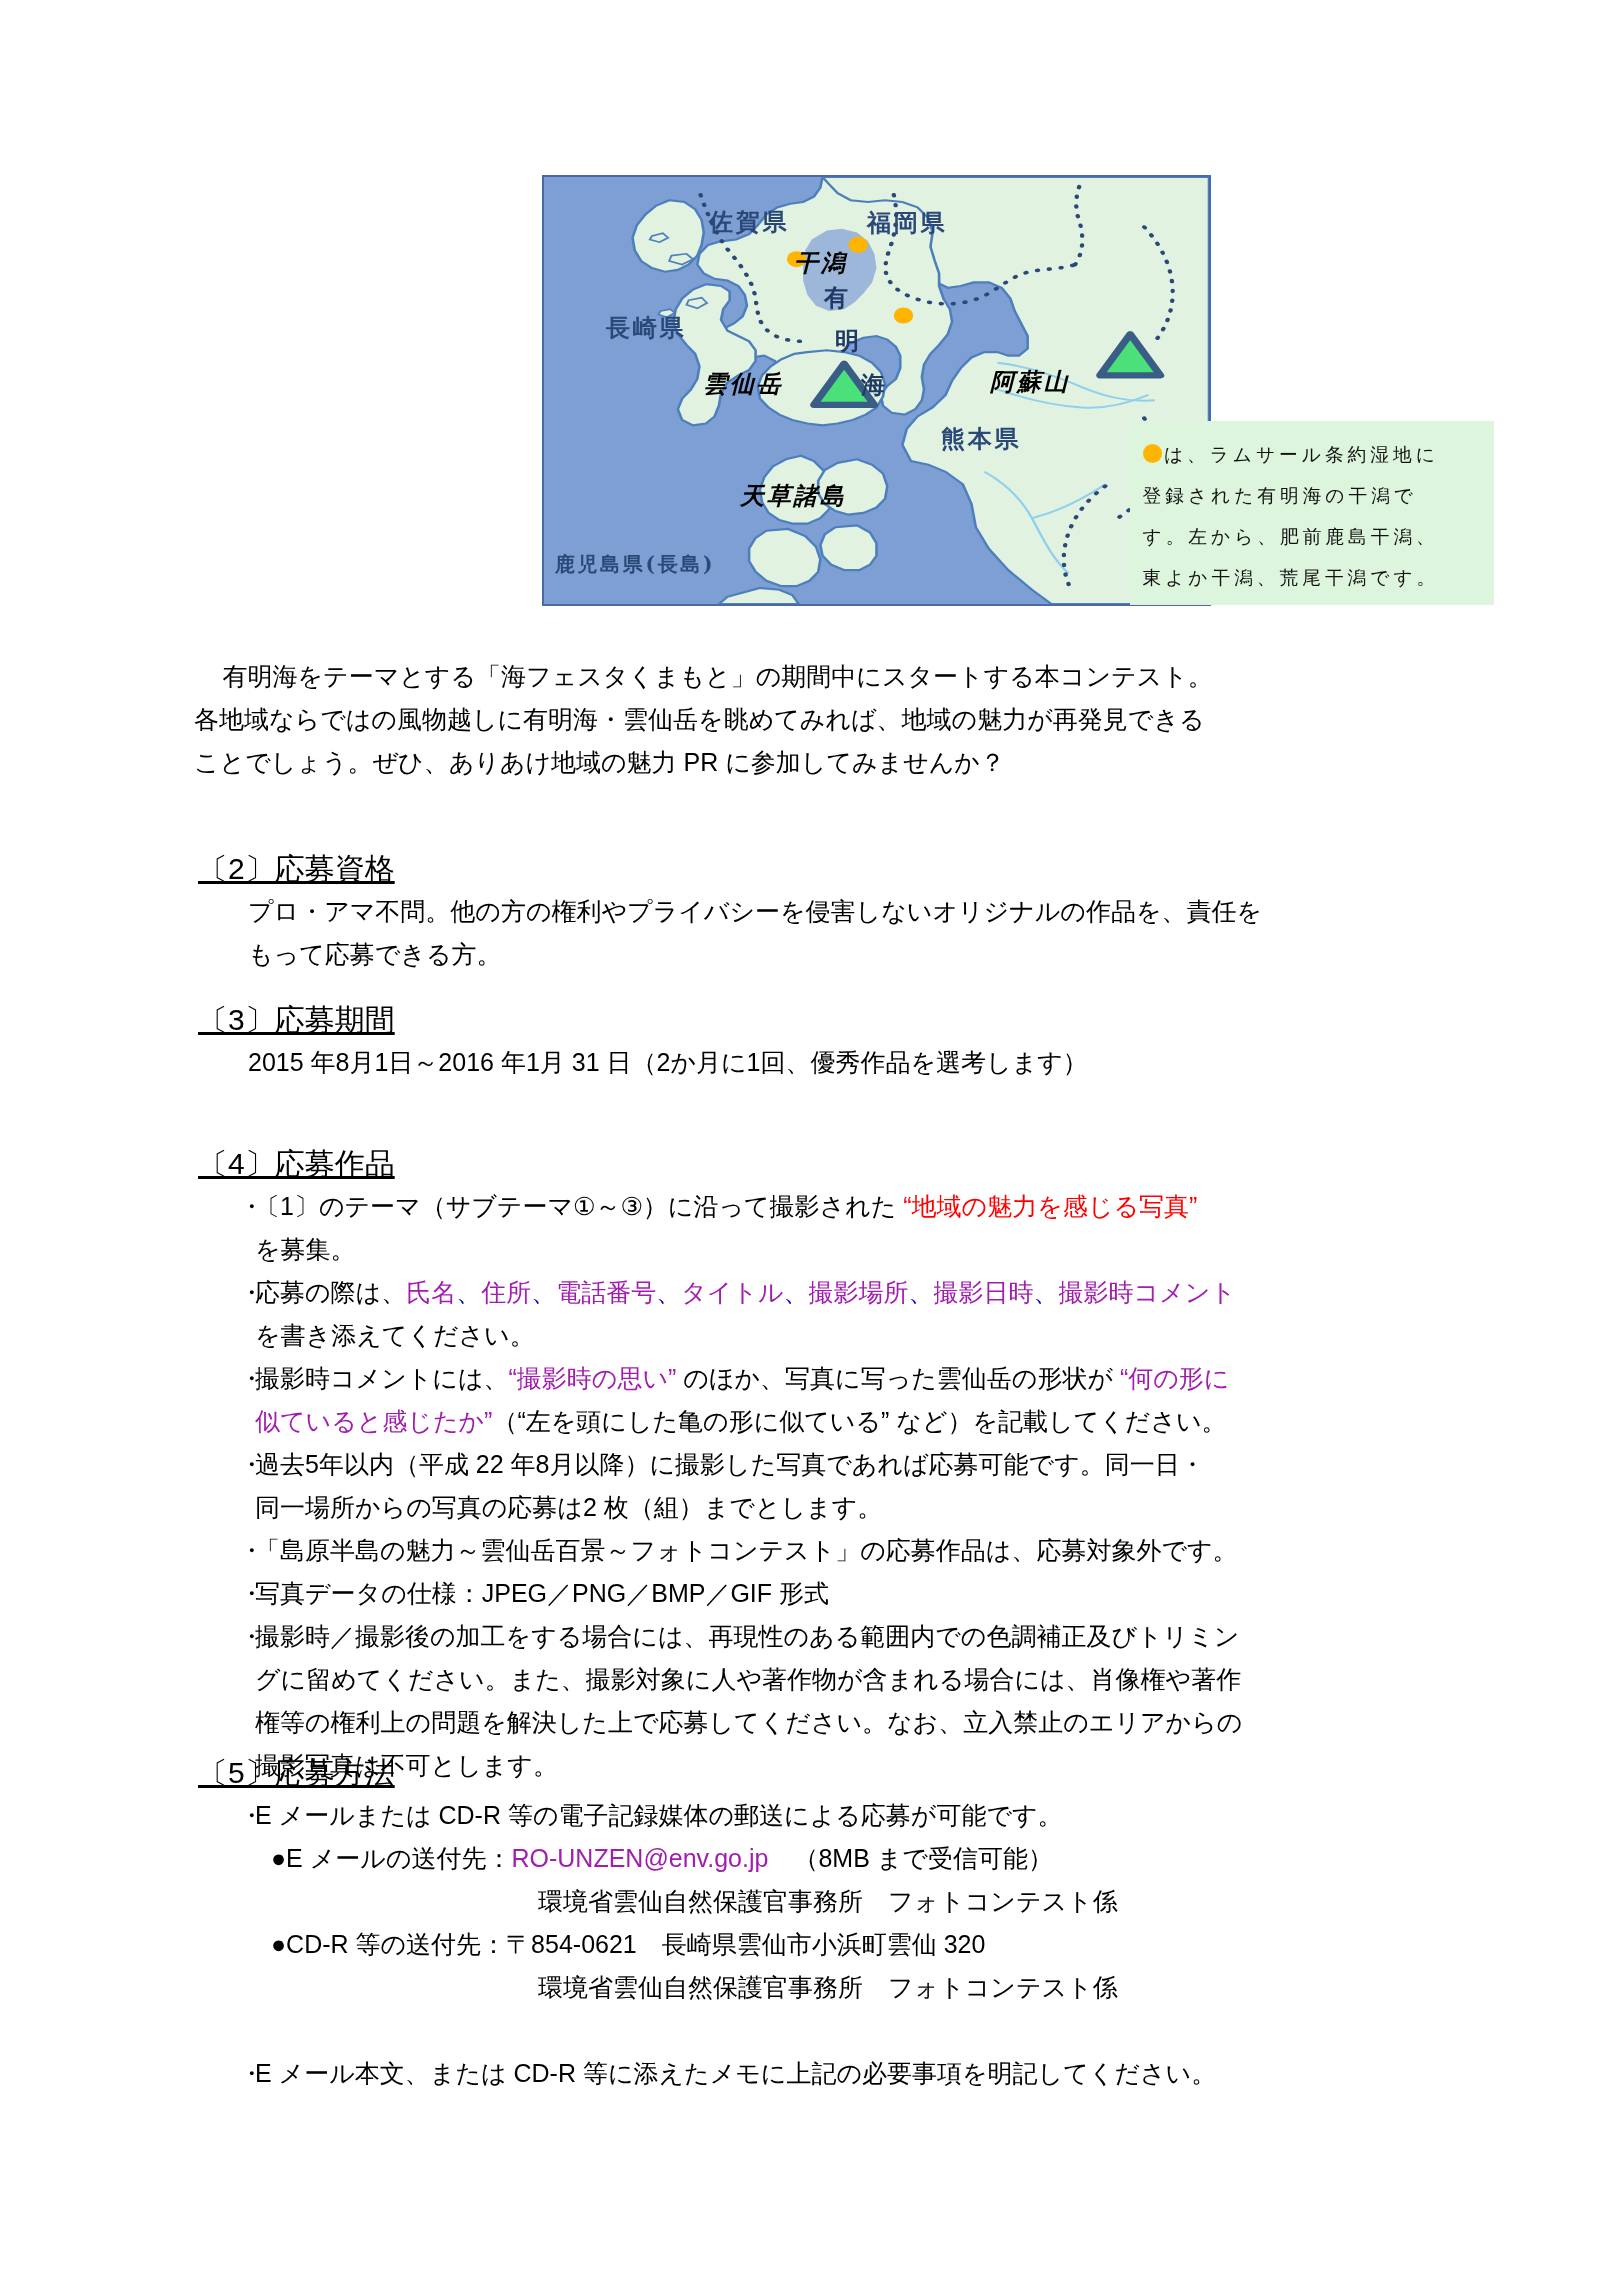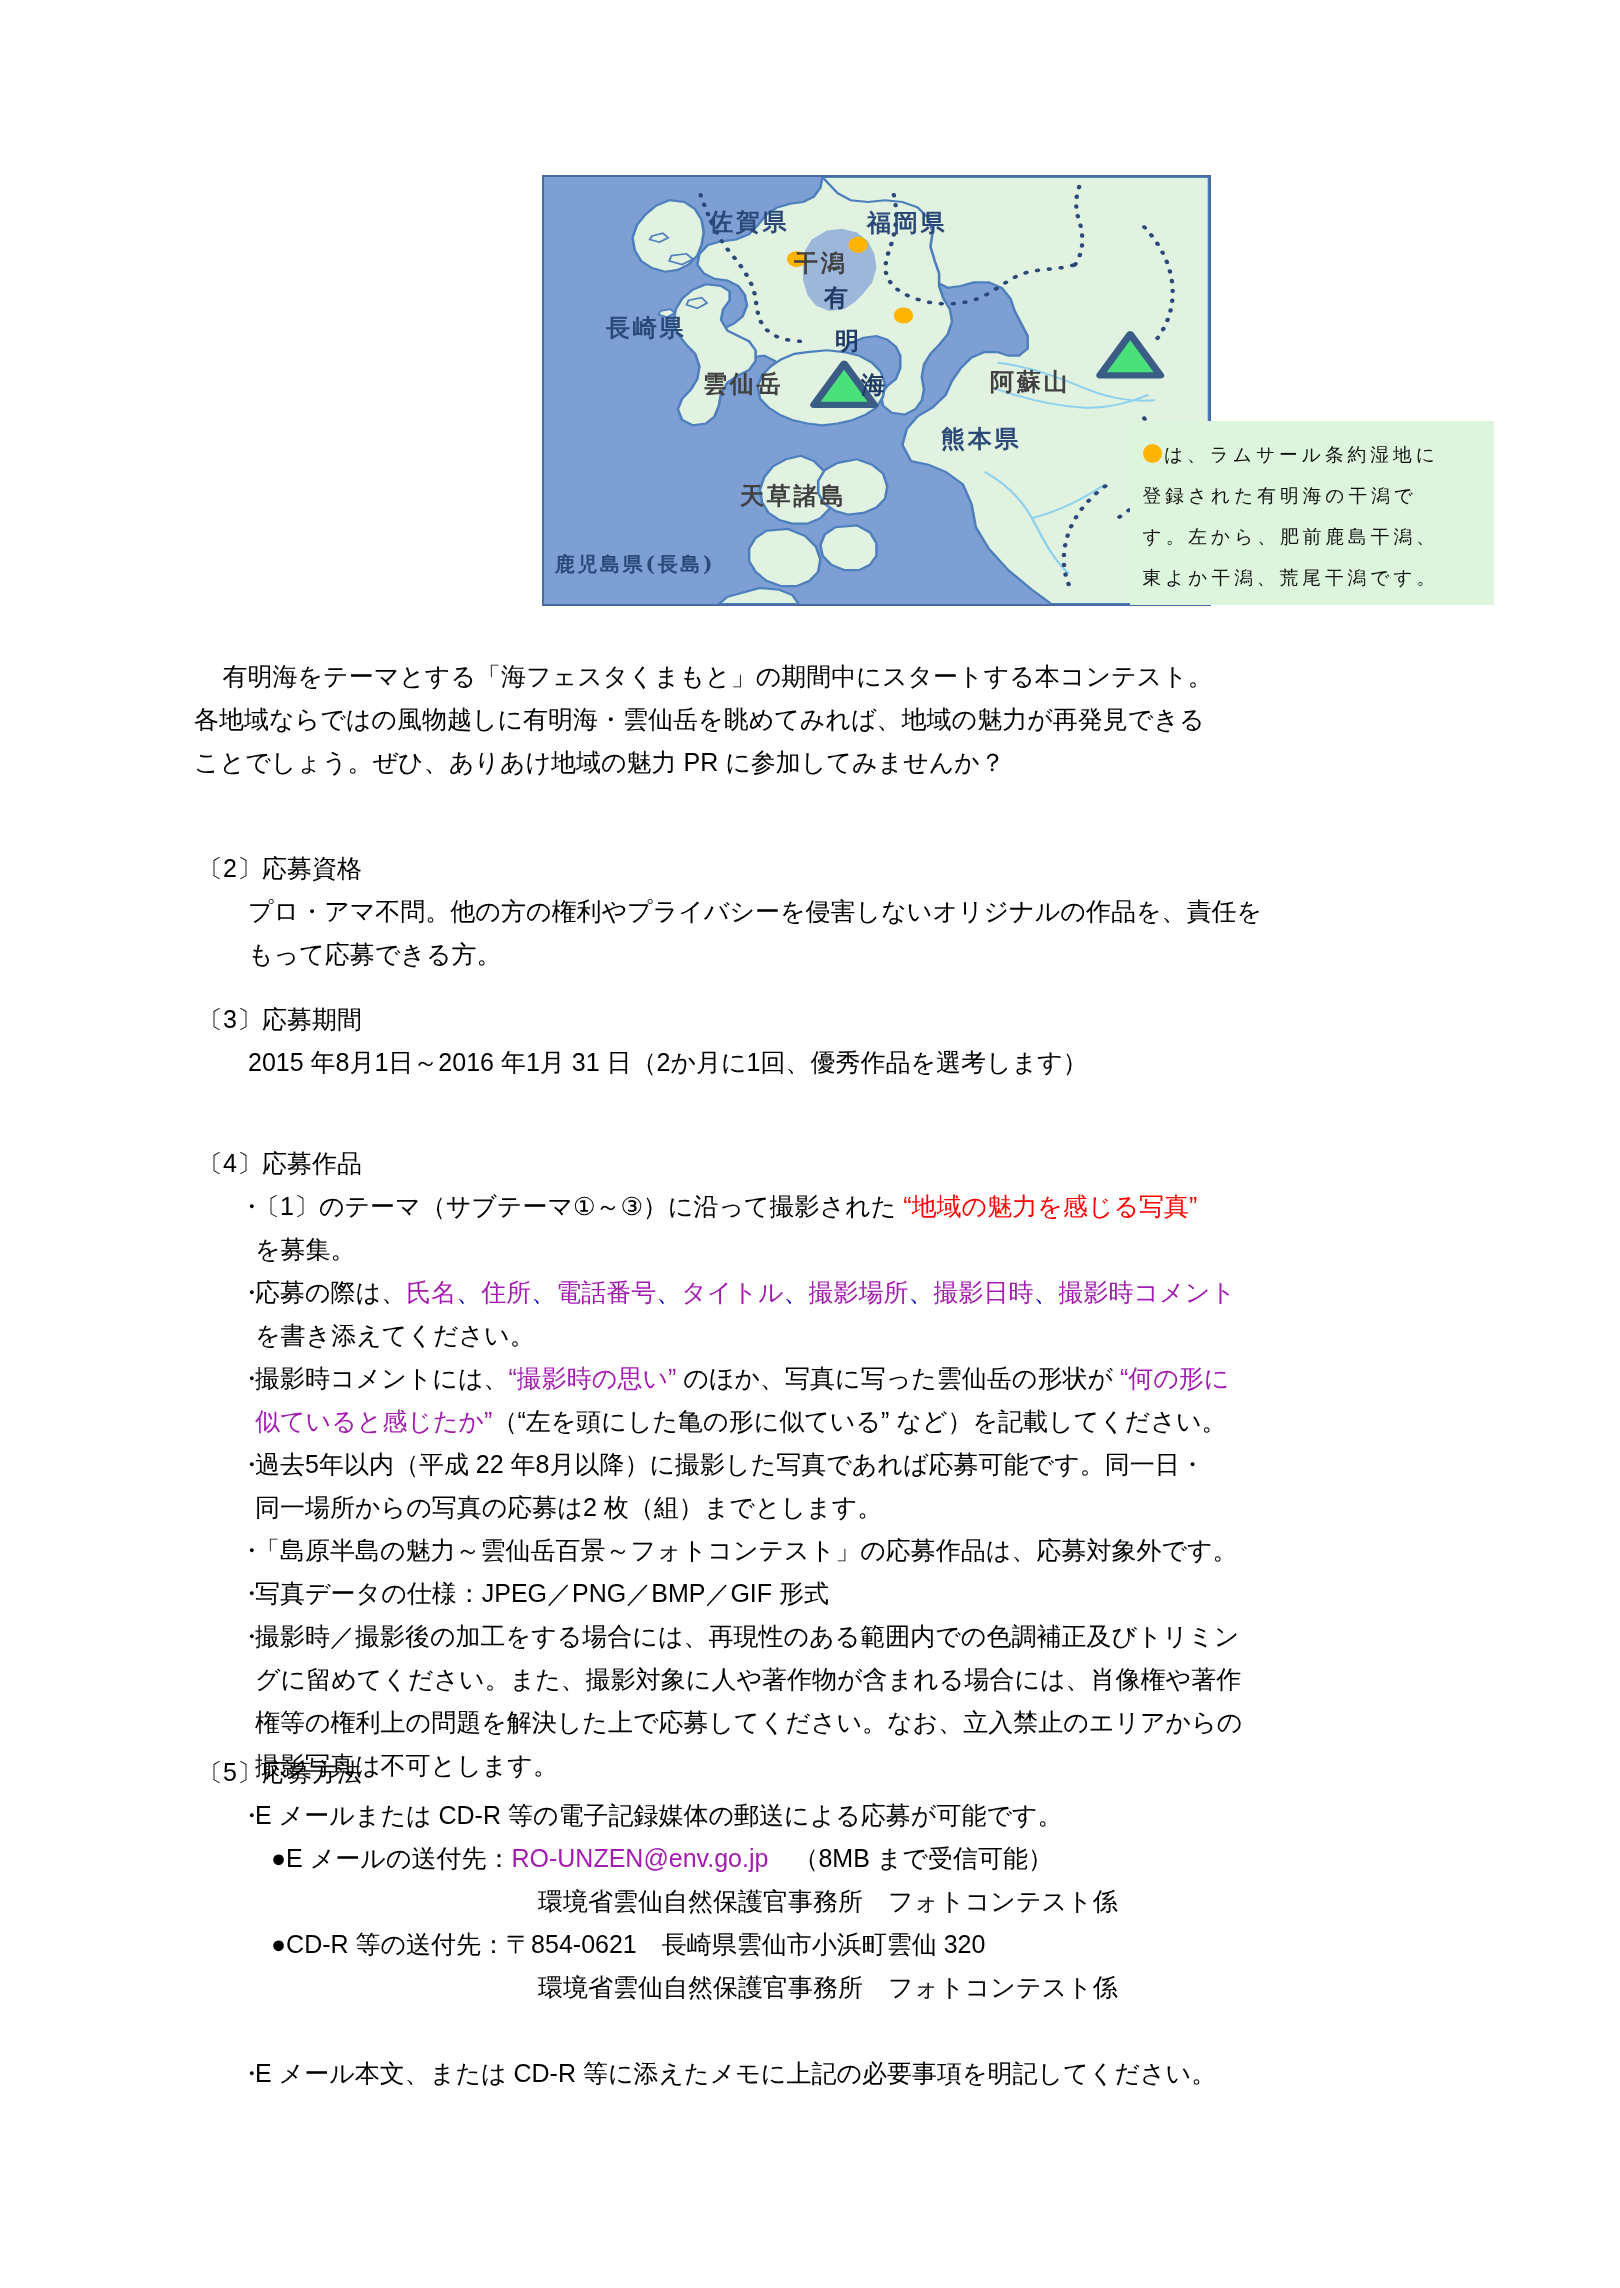--- a/index.html
+++ b/index.html
@@ -35,21 +35,21 @@
   #map-svg { display: block; width: 100%; height: 100%; }
 
   .map-label {
     position: absolute;
     font-family: "DejaVu Serif", serif;
     font-weight: bold;
     white-space: nowrap;
     pointer-events: none;
   }
   .lab-pref { color: #2a4878; font-size: 24px; letter-spacing: 2.7px; }
-  .lab-red  { color: #404040; font-size: 24px; letter-spacing: 2.7px; }
+  .lab-red  { color: #000000; font-size: 24px; letter-spacing: 2.7px; font-style: italic; }
   .lab-sea  { color: #1f3a66; font-size: 24px; }
 
   
   #legend-box {
     position: absolute;
     left: 1130px;
     top: 421px;
     width: 364px;
     height: 184px;
     background: #ddf5dd;
@@ -94,22 +94,23 @@
   .intro-block .ln { white-space: nowrap; }
   .intro-block .ln.first { text-indent: 28.5px; }
 
   .sec {
     position: absolute;
     left: 198px;
     font-size: 25px;
     line-height: 43px;
   }
   .sec-head {
-    font-size: 25px;
+    font-size: 30px;
     line-height: 43px;
+    text-decoration: underline;
   }
   .sec-body {
     padding-left: 50px;
   }
   .sec-body .ln { white-space: nowrap; line-height: 43px; }
 
   .blist { padding-left: 57px; }
   .bitem {
     position: relative;
     line-height: 43px;

